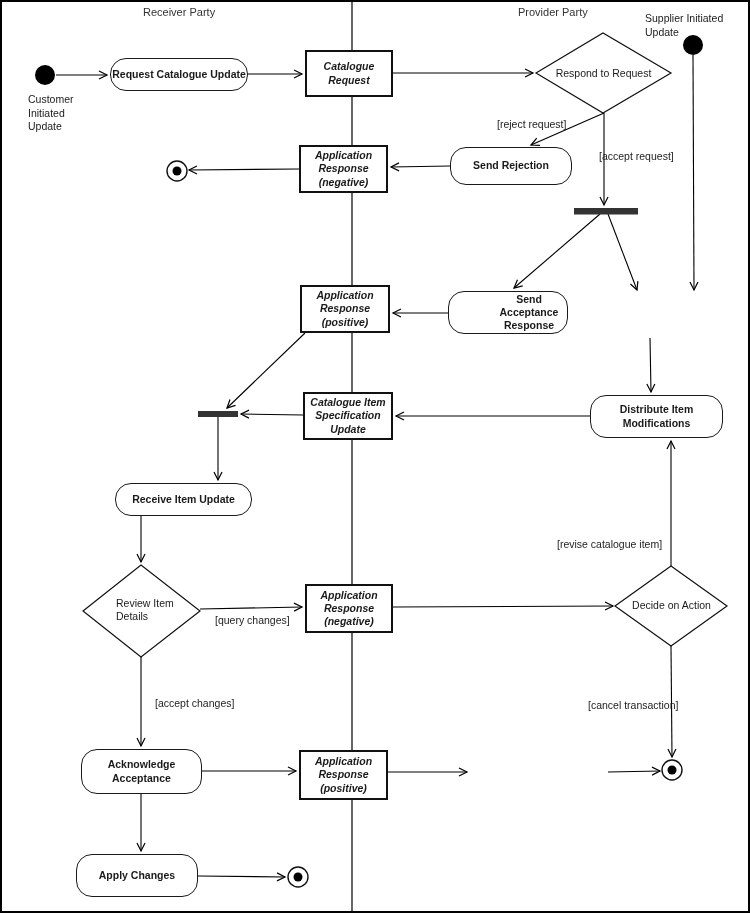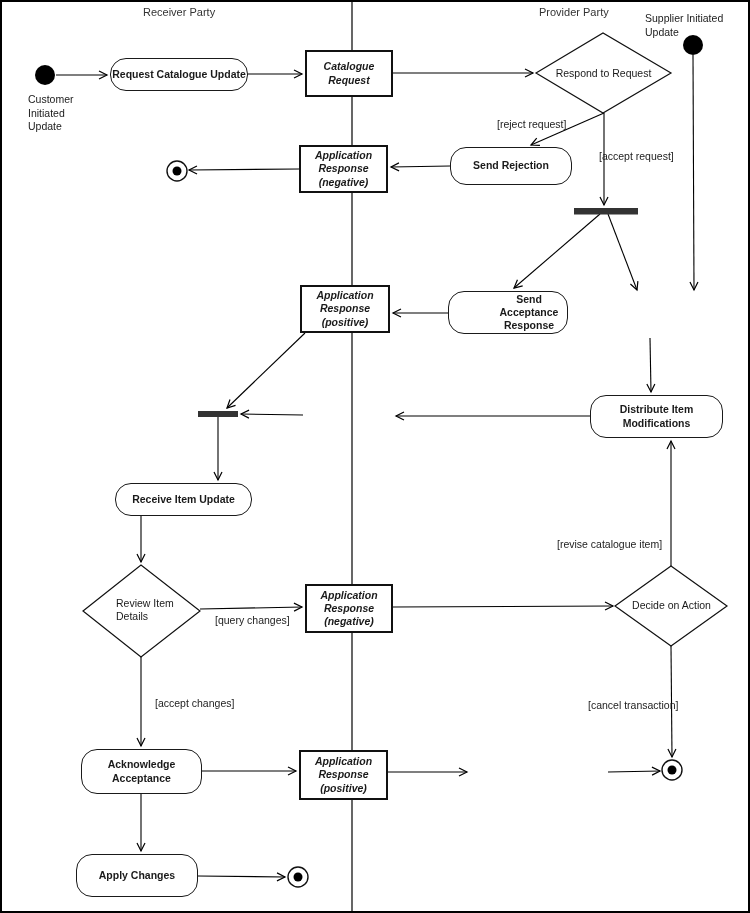--- a/index.html
+++ b/index.html
@@ -85,36 +85,37 @@
       <circle cx="175" cy="169" r="10" fill="#fff" stroke="#111" stroke-width="1.4"></circle>
       <circle cx="175" cy="169" r="4.5" fill="#000"></circle>
       <circle cx="670" cy="768" r="10" fill="#fff" stroke="#111" stroke-width="1.4"></circle>
       <circle cx="670" cy="768" r="4.5" fill="#000"></circle>
       <circle cx="296" cy="875" r="10" fill="#fff" stroke="#111" stroke-width="1.4"></circle>
       <circle cx="296" cy="875" r="4.5" fill="#000"></circle>
     </g>
   </svg>
 
   <div class="lane-title" style="left:141px;top:4px;">Receiver Party</div>
-  <div class="lane-title" style="left:516px;top:4px;margin-left:21px;">Provider Party</div>
+  <div class="lane-title" style="left:516px;top:4px;">Provider Party</div>
 
   <div class="startlbl" style="left:26px;top:91px;width:56px;">Customer Initiated Update</div>
   <div class="startlbl" style="left:643px;top:10px;width:86px;">Supplier Initiated Update</div>
 
   <div class="action nowrap" style="left:108px;top:56px;width:138px;height:33px;">Request Catalogue Update</div>
   <div class="action" style="left:448px;top:145px;width:122px;height:38px;">Send Rejection</div>
   <div class="action" style="left:446px;top:289px;width:120px;height:43px;padding-left:48px;">Send Acceptance Response</div>
   <div class="action" style="left:588px;top:393px;width:133px;height:43px;">Distribute Item Modifications</div>
   <div class="action nowrap" style="left:113px;top:481px;width:137px;height:33px;">Receive Item Update</div>
   <div class="action" style="left:79px;top:747px;width:121px;height:45px;">Acknowledge Acceptance</div>
   <div class="action nowrap" style="left:74px;top:852px;width:122px;height:43px;">Apply Changes</div>
 
   <div class="signal" style="left:303px;top:48px;width:88px;height:47px;">Catalogue Request</div>
   <div class="signal" style="left:297px;top:143px;width:89px;height:48px;">Application Response (negative)</div>
   <div class="signal" style="left:298px;top:283px;width:90px;height:48px;">Application Response (positive)</div>
+  <div class="signal" style="left:301px;top:390px;width:90px;height:48px;">Catalogue Item Specification Update</div>
   <div class="signal" style="left:303px;top:582px;width:88px;height:49px;">Application Response (negative)</div>
   <div class="signal" style="left:297px;top:748px;width:89px;height:50px;">Application Response (positive)</div>
 
   <div class="dlabel" style="left:538px;top:65px;width:127px;">Respond to Request</div>
   <div class="dlabel" style="left:114px;top:595px;width:64px;text-align:left;">Review Item Details</div>
   <div class="dlabel" style="left:616px;top:597px;width:107px;text-align:center;">Decide on Action</div>
 
   <div class="guard" style="left:495px;top:116px;">[reject request]</div>
   <div class="guard" style="left:597px;top:148px;">[accept request]</div>
   <div class="guard" style="left:213px;top:612px;">[query changes]</div>

